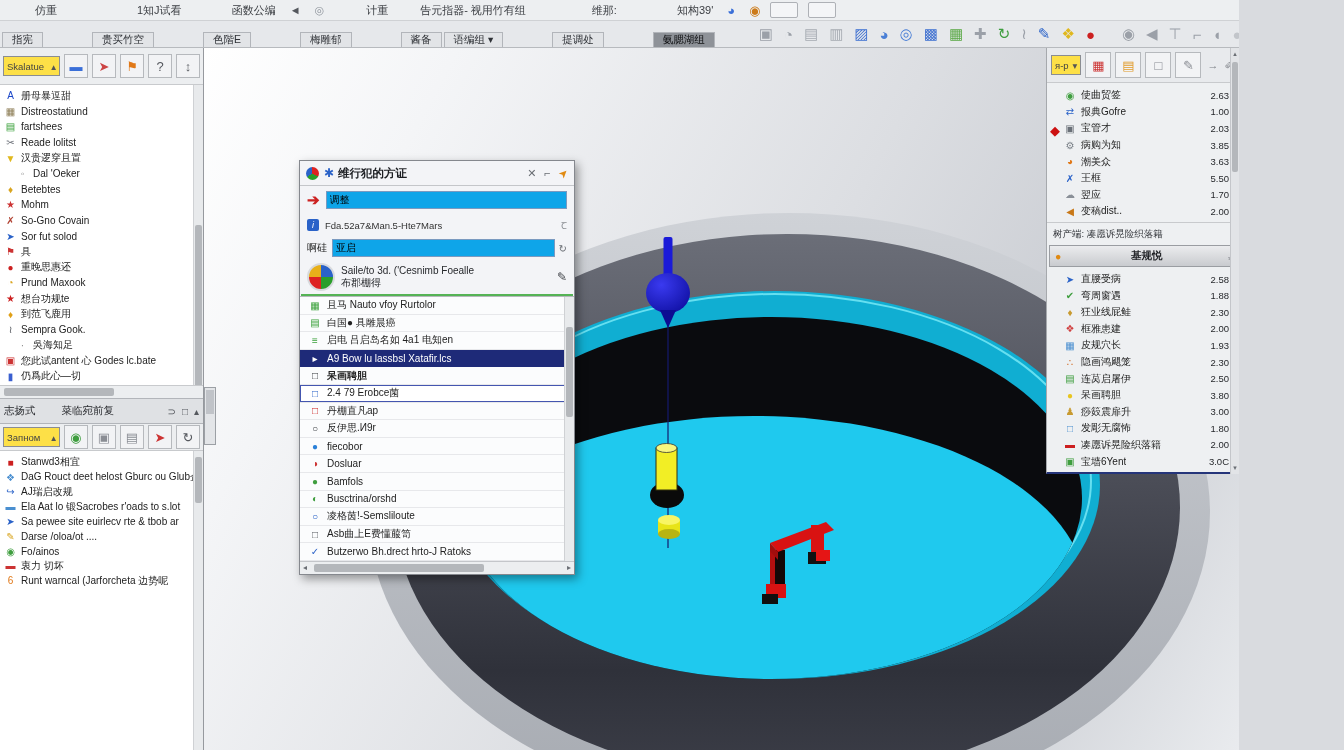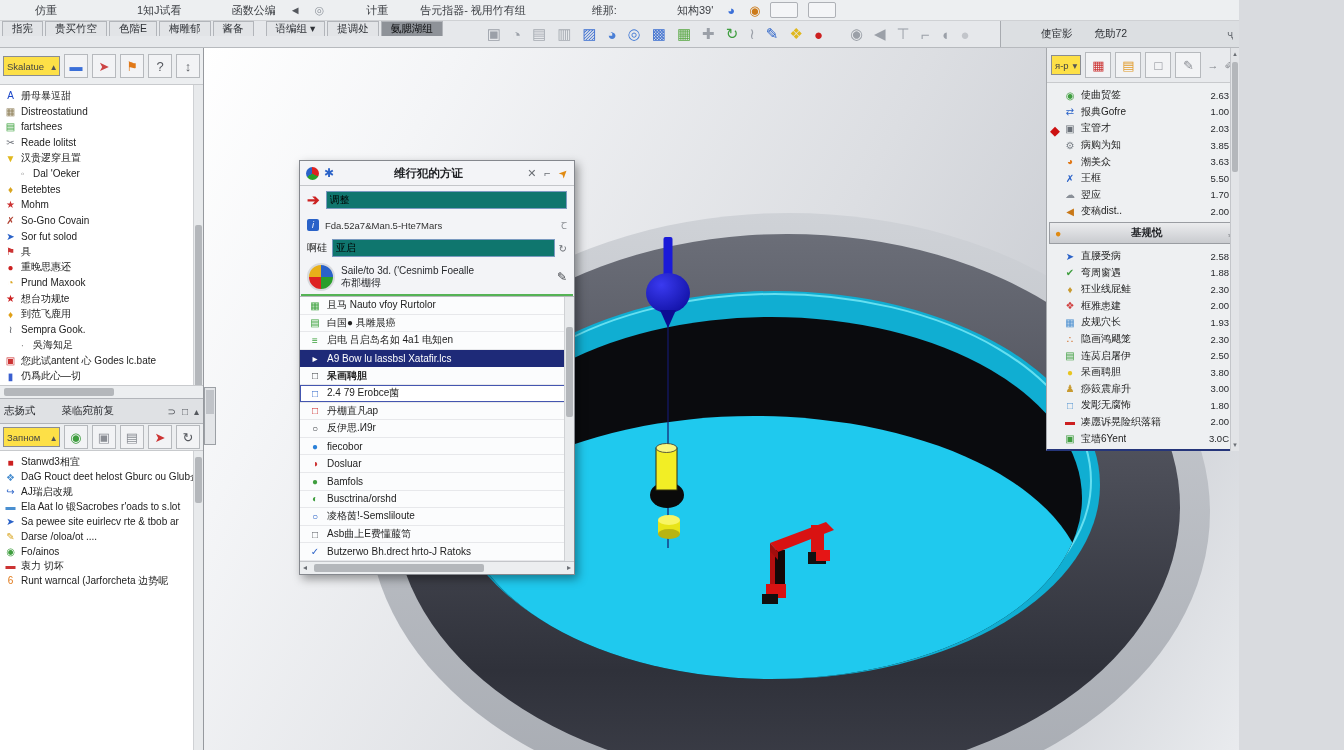--- a/index.html
+++ b/index.html
@@ -7,21 +7,21 @@
   #app{position:relative;width:1239px;height:750px;overflow:hidden;background:#eef0f2;font-size:11px;color:#222;}
 
   
   .menubar{height:20px;background:#edeff1;border-bottom:1px solid #cfd1d4;display:flex;align-items:center;font-size:11px;color:#3a3d42;}
   .mb-item{white-space:nowrap;cursor:default;}
   .mb-ic{font-size:11px;margin-left:14px;}
   .winbtn{width:26px;height:14px;border:1px solid #aeb1b6;background:#f4f5f7;border-radius:2px;margin-left:10px;}
 
   
   .tabrow{height:26px;background:#e6e8eb;border-bottom:1px solid #b7babe;display:flex;align-items:stretch;}
-  .tabs-left{display:flex;align-items:flex-start;}
+  .tabs-left{display:flex;align-items:flex-end;gap:47px;}
   .tab{display:flex;align-items:center;padding:0 9px;border:1px solid #b2b5ba;border-bottom:none;background:#e2e4e7;margin-left:2px;font-size:10.5px;color:#2e3136;white-space:nowrap;}
   .tab.selected{background:#8e9298;color:#101113;}
   .tabgap{width:10px;}
   .iconstrip{display:flex;align-items:center;margin-left:44px;}
   .tbic{font-size:15px;margin-right:11px;cursor:pointer;}
   .iconstrip.gray{margin-left:16px;}
   .rp-tabs{margin-left:auto;width:239px;background:#dcdfe2;border-left:1px solid #a8abb0;display:flex;align-items:center;padding-left:40px;box-sizing:border-box;font-size:10.5px;color:#2e3136;}
   .rp-tab{margin-right:22px;white-space:nowrap;}
   .rp-tabcaret{margin-left:auto;margin-right:6px;color:#6a6e74;}
 
@@ -59,27 +59,27 @@
   .icol{position:absolute;display:flex;flex-direction:column;align-items:center;}
   .icol.gray{left:858px;top:10px;gap:12px;color:#a4a9b0;font-size:15px;}
   .icol.color{left:898px;top:28px;gap:11px;font-size:15px;}
   .icol span{cursor:pointer;}
 
   
   .dialog{position:absolute;left:95px;top:112px;width:274px;background:#f3f4f7;border:1px solid #85888e;box-shadow:3px 4px 9px rgba(0,0,0,.38);display:flex;flex-direction:column;z-index:5;}
   .dlg-title{height:24px;display:flex;align-items:center;padding:0 6px;border-bottom:1px solid #c4c6ca;}
   .pie{width:13px;height:13px;border-radius:50%;background:conic-gradient(#d22 0 33%,#2a9e2a 33% 66%,#2a62c8 66% 100%);margin-right:5px;flex:none;}
   .dlg-title .star{color:#2a62c8;font-size:12px;margin-right:4px;}
-  .dlg-title .ttl{flex:1;text-align:center;font-weight:bold;font-size:11.5px;color:#1c1e22;}
+  .dlg-title .ttl{flex:1;text-align:left;font-weight:bold;font-size:11.5px;color:#1c1e22;}
   .dlg-title .tic{color:#6a6e74;font-size:11px;margin-left:8px;cursor:pointer;}
   .dlg-title .pin{color:#e08a12;transform:rotate(-45deg);display:inline-block;}
   .dlg-row{display:flex;align-items:center;padding:0 7px;}
   .r1{height:28px;}
   .r1 .arrow{color:#cc2222;font-size:15px;font-weight:bold;margin-right:6px;}
-  .dlg-input{flex:1;height:16px;border:1px solid #7a9ac0;background:#0f766e;font-size:10px;padding:0 3px;font-family:Liberation Mono, monospace;}
+  .dlg-input{flex:1;height:16px;border:1px solid #7a9ac0;background:#0ea5e9;font-size:10px;padding:0 3px;font-family:Liberation Mono, monospace;}
   .r2{height:22px;font-size:9.5px;color:#333;}
   .info-ic{width:12px;height:12px;background:#2a62c8;color:#fff;font-size:9px;font-style:italic;display:flex;align-items:center;justify-content:center;margin-right:6px;flex:none;border-radius:2px;}
   .r2 .trail{margin-left:auto;color:#8a8d93;}
   .r3{height:24px;font-size:10px;}
   .r3 .lab{margin-right:5px;}
   .r3 .refresh{margin-left:4px;color:#6a6e74;}
   .r4{height:34px;}
   .bigpie{width:24px;height:24px;border-radius:50%;background:conic-gradient(#2a62c8 0 25%,#2a9e2a 25% 50%,#d22 50% 75%,#e8b01a 75% 100%);border:2px solid #d8dade;margin-right:6px;flex:none;}
   .r4 .lines{font-size:10px;line-height:12px;color:#26282c;}
   .r4 .edit{margin-left:auto;color:#3a3d42;font-size:12px;}
@@ -611,20 +611,21 @@
                 <span class="lbl">翌应</span>
                 <span class="val">1.70</span>
               </div>
               <div class="rp-row">
                 <span class="ic" style="color: rgb(200, 120, 24);">◀</span>
                 <span class="lbl">变稿dist..</span>
                 <span class="val">2.00</span>
               </div>
             </div>
         </div>
+        <div class="rp-info">树产端: 凑愿诉晃险织落籍</div>
         <div class="rp-header">
           <span class="dot">●</span>
           <span class="cap">基规悦</span>
           <span class="tail">ₛ</span>
         </div>
         <div class="rp-list">
           <div>
 
           <div class="rp-row">
                 <span class="ic" style="color: rgb(42, 98, 200);">➤</span>

